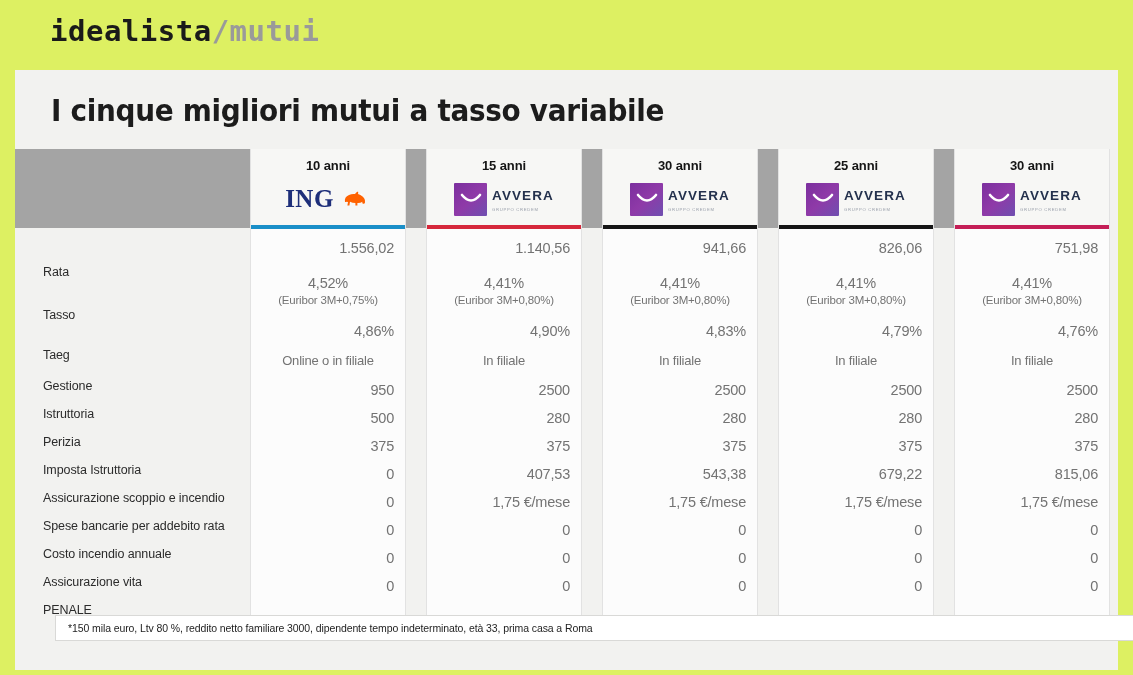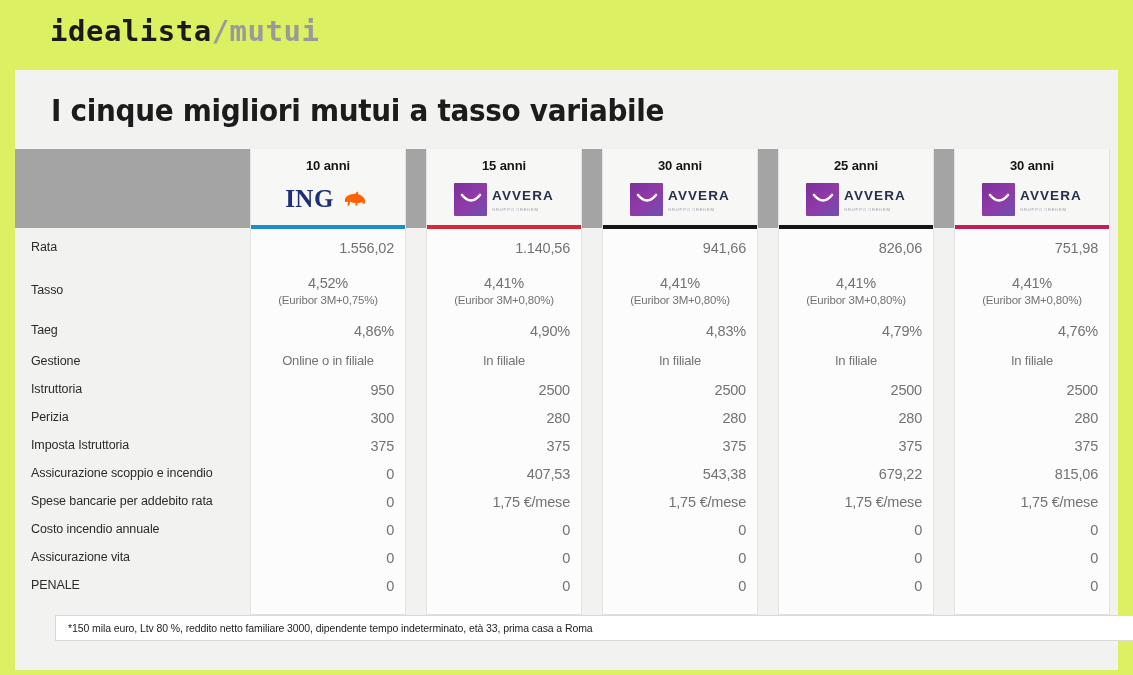--- a/index.html
+++ b/index.html
@@ -75,21 +75,22 @@
     left: 0;
     top: 0;
     width: 1103px;
     display: flex;
   }
 
   
   .col-labels {
     width: 215px;
     flex: 0 0 215px;
-    padding-left: 7px;
+    padding-left: 19px;
+    margin-top: 25px;
   }
   .col-labels .lbl-head {
     height: 79px;
   }
   .col-labels .cell {
     font-size: 12.5px;
     color: #2b2b2b;
     display: flex;
     align-items: center;
     padding-left: 9px;
@@ -269,21 +270,21 @@
           </div>
           <div class="accent" style="background: rgb(26, 143, 200);"></div>
           <div class="cell r-rata">1.556,02</div>
           <div class="cell r-tasso center">
             <span>4,52%</span>
             <span class="sub">(Euribor 3M+0,75%)</span>
           </div>
           <div class="cell r-taeg">4,86%</div>
           <div class="cell r-gest center small">Online o in filiale</div>
           <div class="cell r-std">950</div>
-          <div class="cell r-std">300</div>
+          <div class="cell r-std">500</div>
           <div class="cell r-std">375</div>
           <div class="cell r-std">0</div>
           <div class="cell r-std">0</div>
           <div class="cell r-std">0</div>
           <div class="cell r-std">0</div>
           <div class="cell r-last">0</div>
           <div class="pad-bot"></div>
         </div>
         <div class="col-gap"></div>
         <div class="col">

